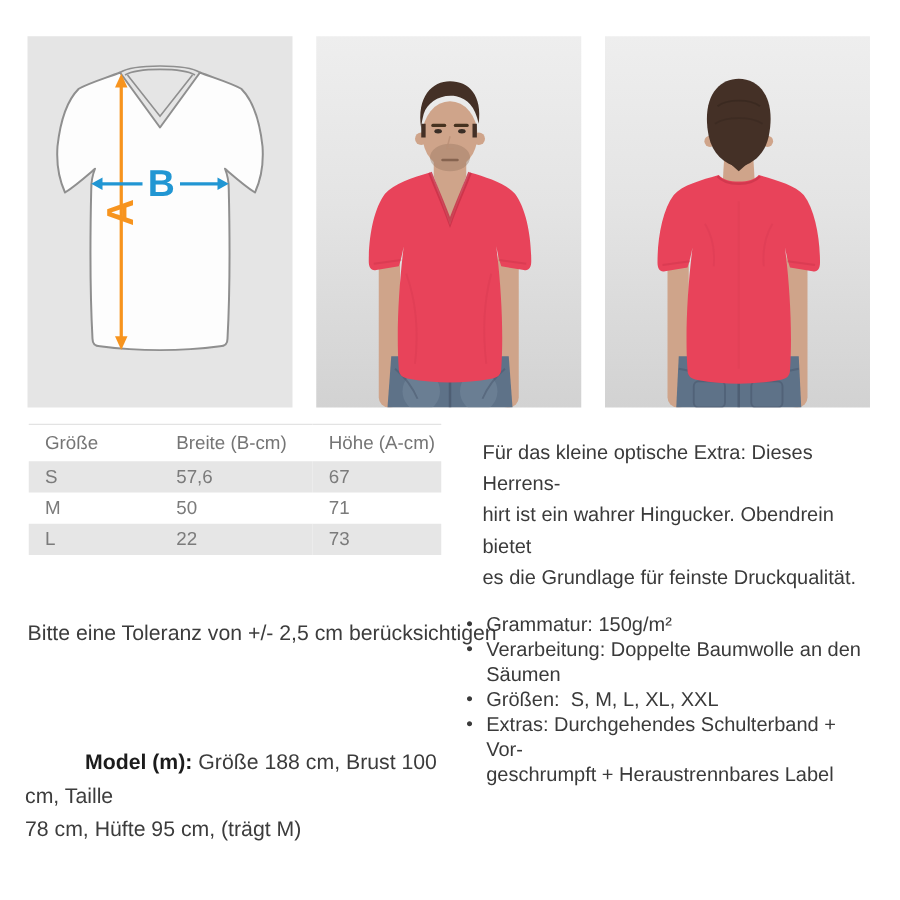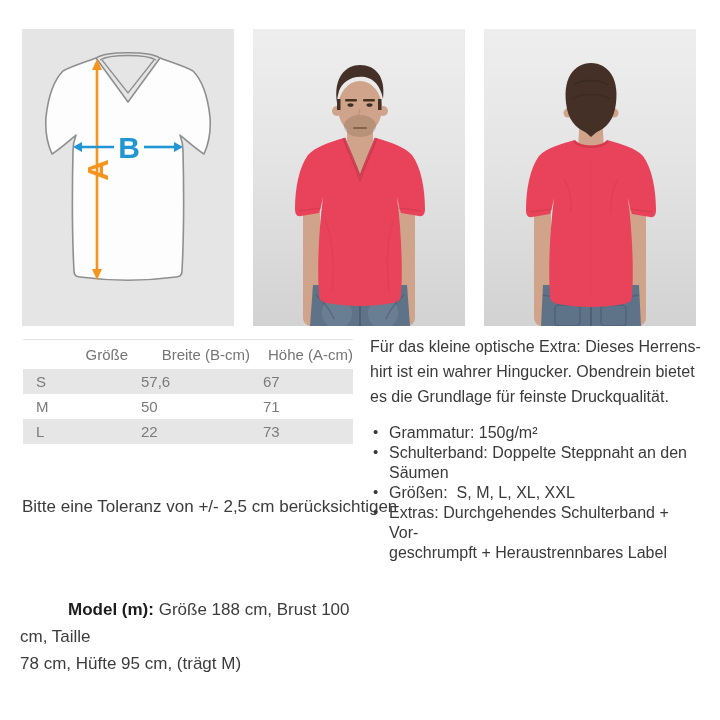--- a/index.html
+++ b/index.html
@@ -35,34 +35,34 @@
   .f-denim{fill:var(--denim,#5e7288);}
   .s-denimd{stroke:var(--denim-dark,#47566b);}
   .f-deniml{fill:var(--denim-light,#8296aa);}
 
   
   table#size-table{
     position:absolute;left:23px;top:339px;width:330px;
     border-collapse:collapse;table-layout:fixed;
     font-size:15px;border-top:1px solid #e3e3e3;
   }
-  #size-table th{font-weight:400;text-align:right;height:29px;padding:0 0 0 13px;color:#757575;}
+  #size-table th{font-weight:400;text-align:left;height:29px;padding:0 0 0 13px;color:#757575;}
   #size-table td{height:25px;padding:0 0 0 13px;color:#7b7b7b;}
   #size-table tbody tr:nth-child(odd){background:var(--table-stripe,#e6e6e6);}
   #size-table .c1{width:105px}#size-table .c2{width:122px}#size-table .c3{width:103px}
 
   .tolerance{position:absolute;left:22px;top:497px;font-size:17px;color:#3c3c3c;}
 
   .model-info{position:absolute;left:20px;top:596px;width:356px;font-size:17px;line-height:27px;color:#3c3c3c;}
   .model-info b{color:#1c1c1c;margin-left:48px;}
   .model-info span{white-space:pre-line;}
 
   
   .description{position:absolute;left:370px;top:334px;width:332px;color:#3a3a3a;}
-  .description .intro{margin:0;font-size:16px;line-height:25px;white-space:pre-line;}
+  .description .intro{margin:16px;font-size:16px;line-height:25px;white-space:pre-line;}
   .description ul{margin:14px 0 0 0;padding:0;list-style:none;}
   .description li{
     position:relative;padding-left:19px;
     font-size:16px;line-height:20px;white-space:pre-line;
   }
   .description li::before{
     content:"\2022";position:absolute;left:3px;top:-1px;
     font-size:15px;color:#3a3a3a;
   }
 </style>
@@ -262,19 +262,19 @@
 
 <div class="model-info"><b>Model (m):</b> <span>Größe 188 cm, Brust 100 cm, Taille
 78 cm, Hüfte 95 cm, (trägt M)</span></div>
 
 <div class="description">
   <p class="intro">Für das kleine optische Extra: Dieses Herrens-
 hirt ist ein wahrer Hingucker. Obendrein bietet
 es die Grundlage für feinste Druckqualität.</p>
   <ul>
     <li>Grammatur: 150g/m²</li>
-    <li>Schulterband: Doppelte Steppnaht an den
+    <li>Verarbeitung: Doppelte Baumwolle an den
 Säumen</li>
     <li>Größen: &nbsp;S, M, L, XL, XXL</li>
     <li>Extras: Durchgehendes Schulterband + Vor-
 geschrumpft + Heraustrennbares Label</li>
   </ul>
 </div>
 
 </body></html>

